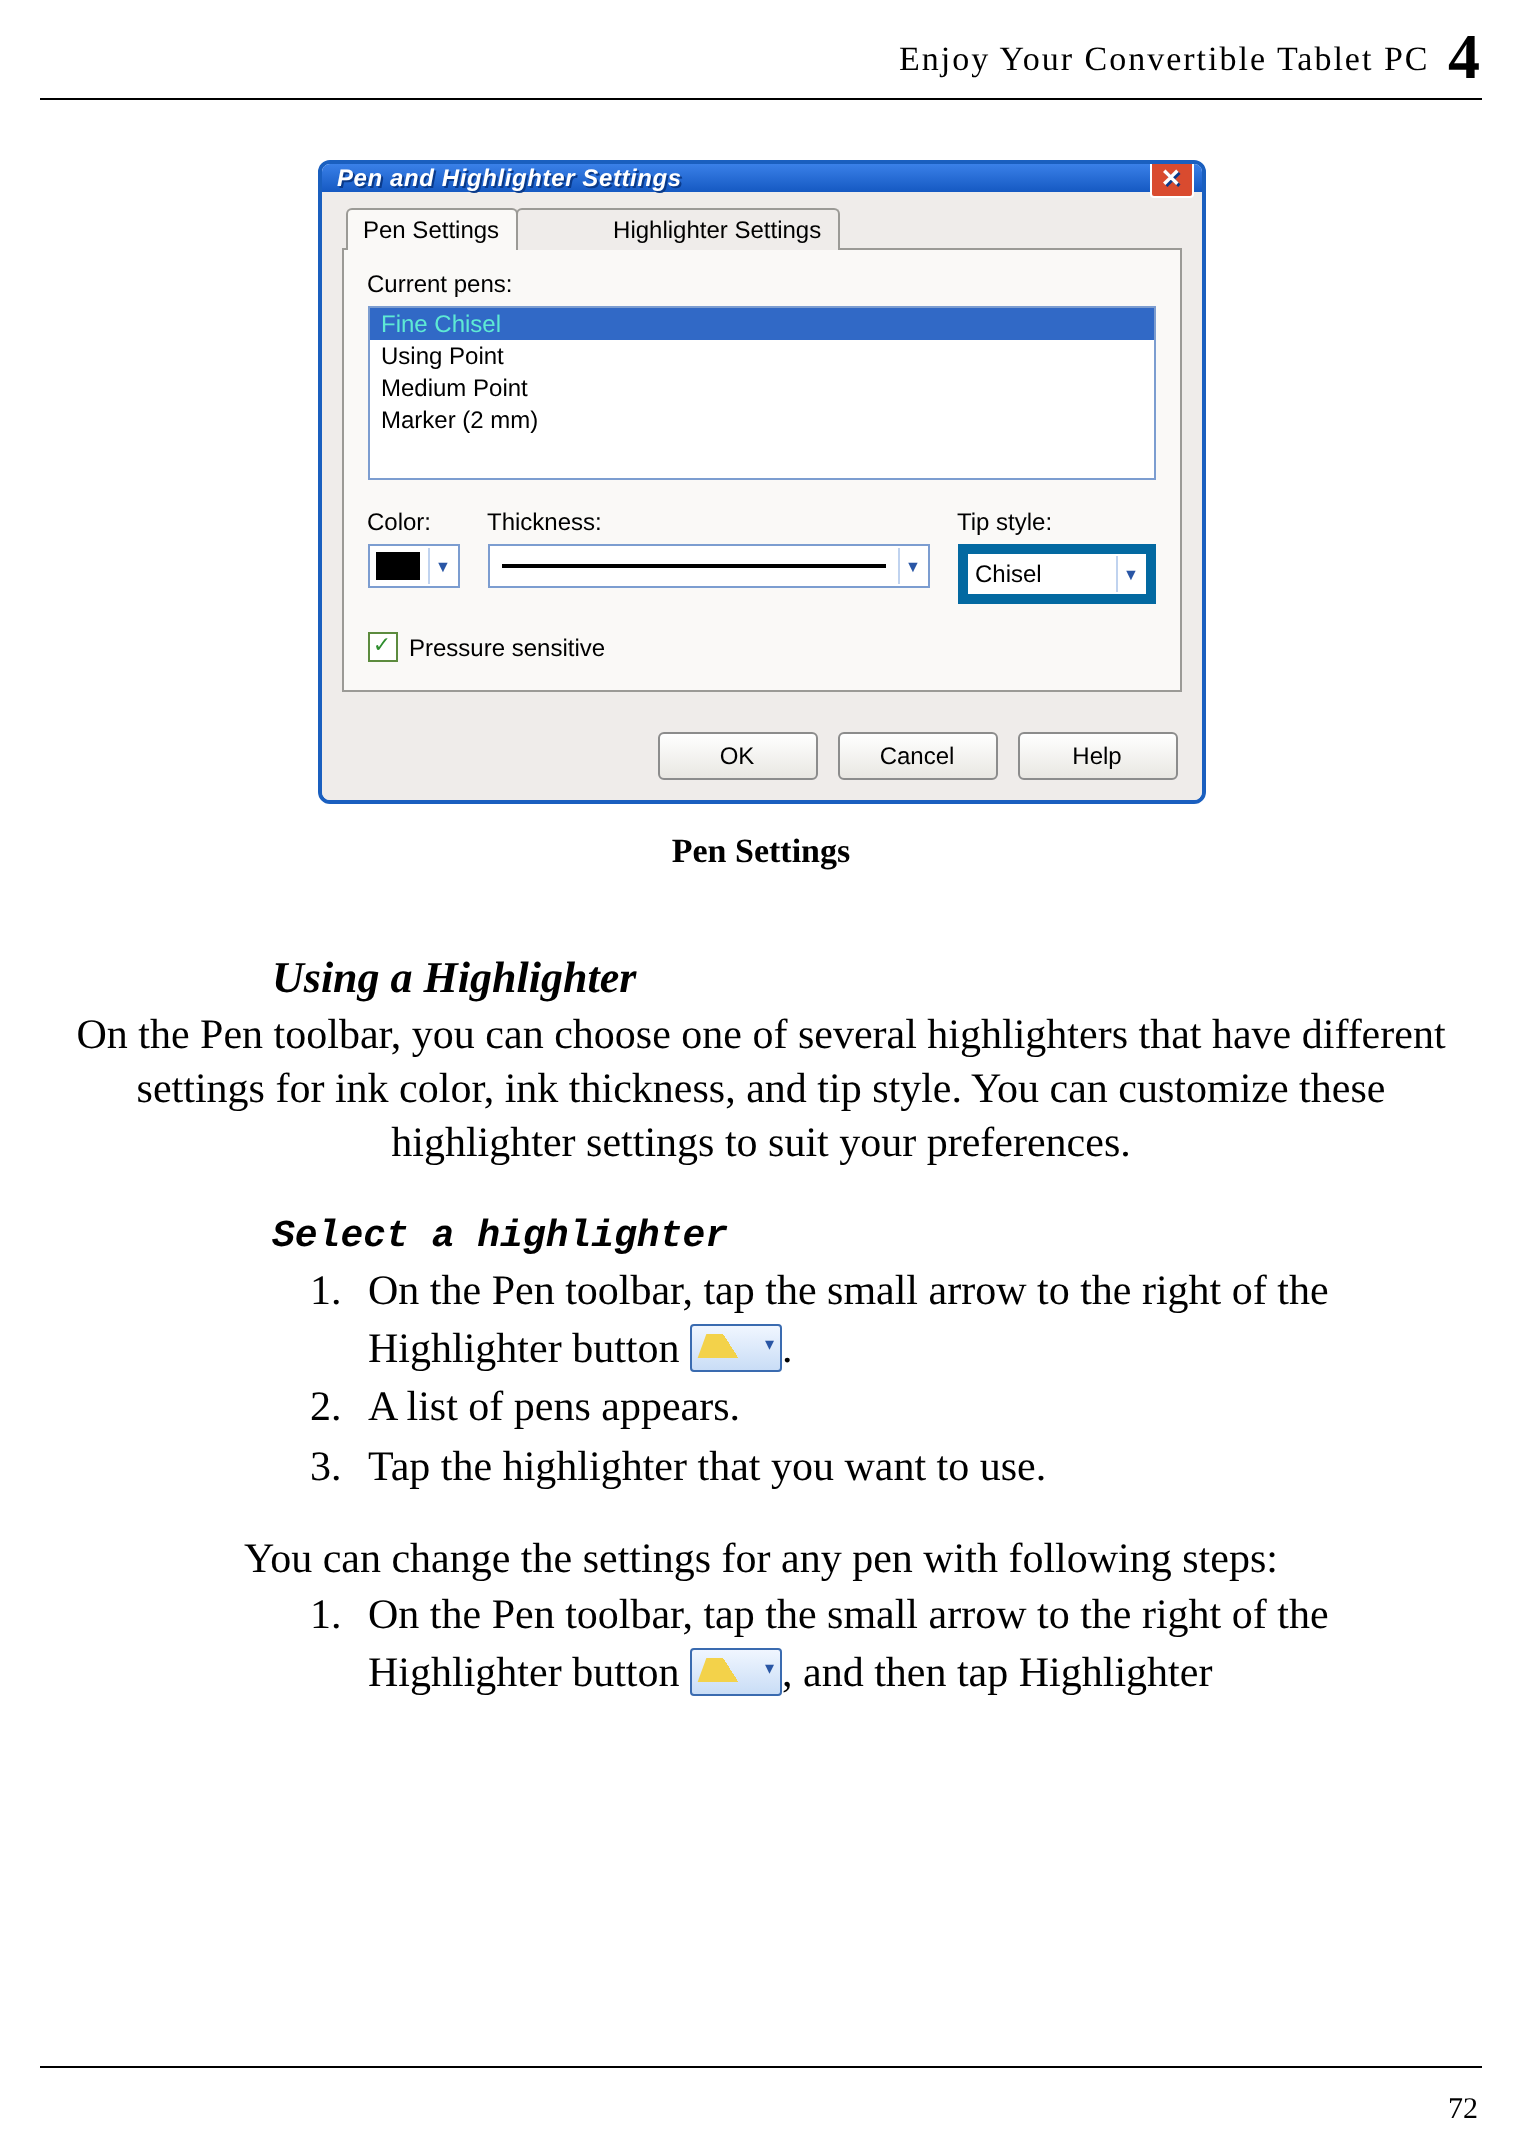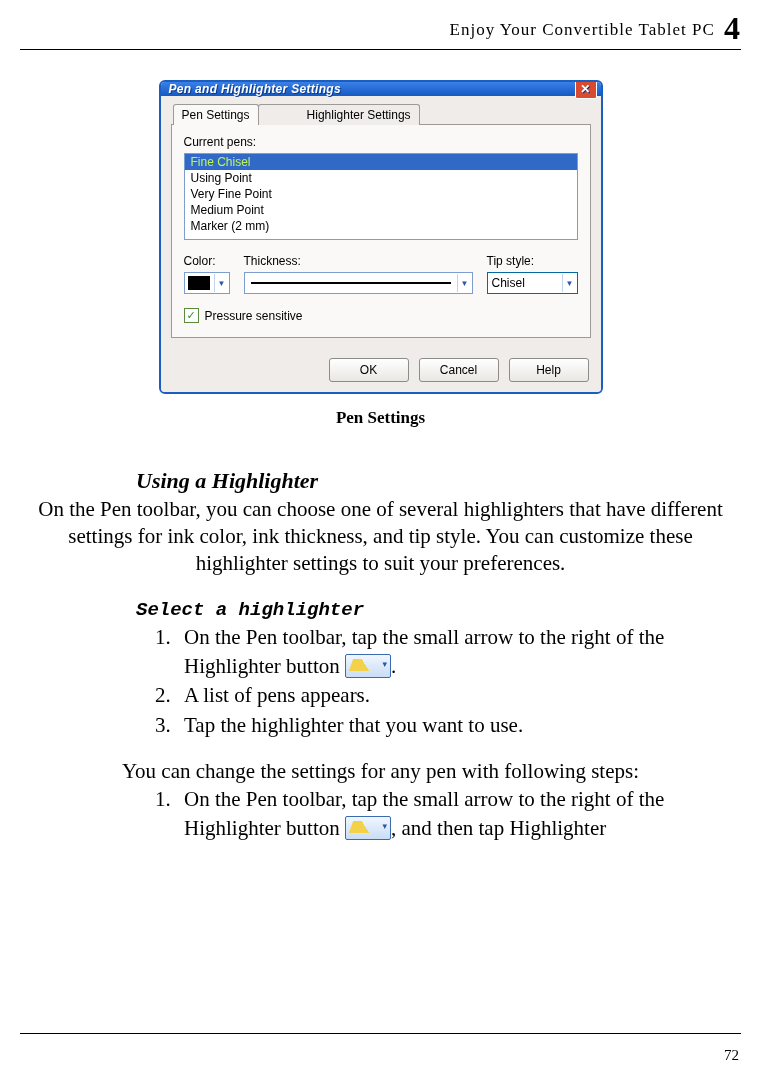--- a/index.html
+++ b/index.html
@@ -107,42 +107,42 @@
     background: #fff;
     height: 85px;
     overflow: hidden;
   }
   .pen-list .opt {
     padding: 1px 6px;
     white-space: nowrap;
   }
   .pen-list .opt.sel {
     background: #3169c6;
-    color: #bef264;
+    color: #5eead4;
   }
   .row3 {
     display: flex;
     gap: 14px;
     margin-top: 14px;
   }
   .col-label { font-size: 12px; margin-bottom: 4px; display: block;}
   .color-box {
     width: 44px; height:20px;
     border:1px solid #7c9dd0; background:#fff;
     display:flex; align-items:center;
   }
   .color-swatch{ width:22px;height:14px;background:#000;margin-left:3px;}
   .dd-arrow{ width:14px;height:18px;margin-left:auto;border-left:1px solid #c0d3ef;display:flex;align-items:center;justify-content:center;font-size:8px;color:#2956a5;}
   .thick-box{
     flex:1; height:20px; border:1px solid #7c9dd0; background:#fff;
     display:flex; align-items:center;
   }
   .thick-line{ flex:1; height:2px; background:#000; margin:0 6px;}
   .tip-box{
-    width:85px;height:20px;border:1px solid #0369a1;background:#fff;
+    width:85px;height:20px;border:5px solid #0369a1;background:#fff;
     display:flex;align-items:center;padding-left:4px;
   }
   .check-row{ margin-top:14px; display:flex; align-items:center; gap:6px;}
   .chk{
     width:13px;height:13px;border:1px solid #5c8b3e;background:#fff;
     display:flex;align-items:center;justify-content:center;font-size:11px;color:#2f8e2f;line-height:1;
   }
   .dlg-buttons{
     display:flex; justify-content:flex-end; gap:10px;
     padding:10px 12px; background:#efecea;
@@ -244,21 +244,20 @@
       <div class="dlg-body">
         <div class="tabs">
           <div class="tab active"><span>Pen Settings</span></div>
           <div class="tab inactive"><span>Highlighter Settings</span></div>
         </div>
         <div class="tab-panel">
           <span class="lbl">Current pens:</span>
           <div class="pen-list">
             <div class="opt sel">Fine Chisel</div>
             <div class="opt">Using Point</div>
-            <div class="opt">Very Fine Point</div>
             <div class="opt">Medium Point</div>
             <div class="opt">Marker (2 mm)</div>
           </div>
           <div class="row3">
             <div>
               <span class="col-label">Color:</span>
               <div class="color-box">
                 <div class="color-swatch"></div>
                 <div class="dd-arrow">▼</div>
               </div>

